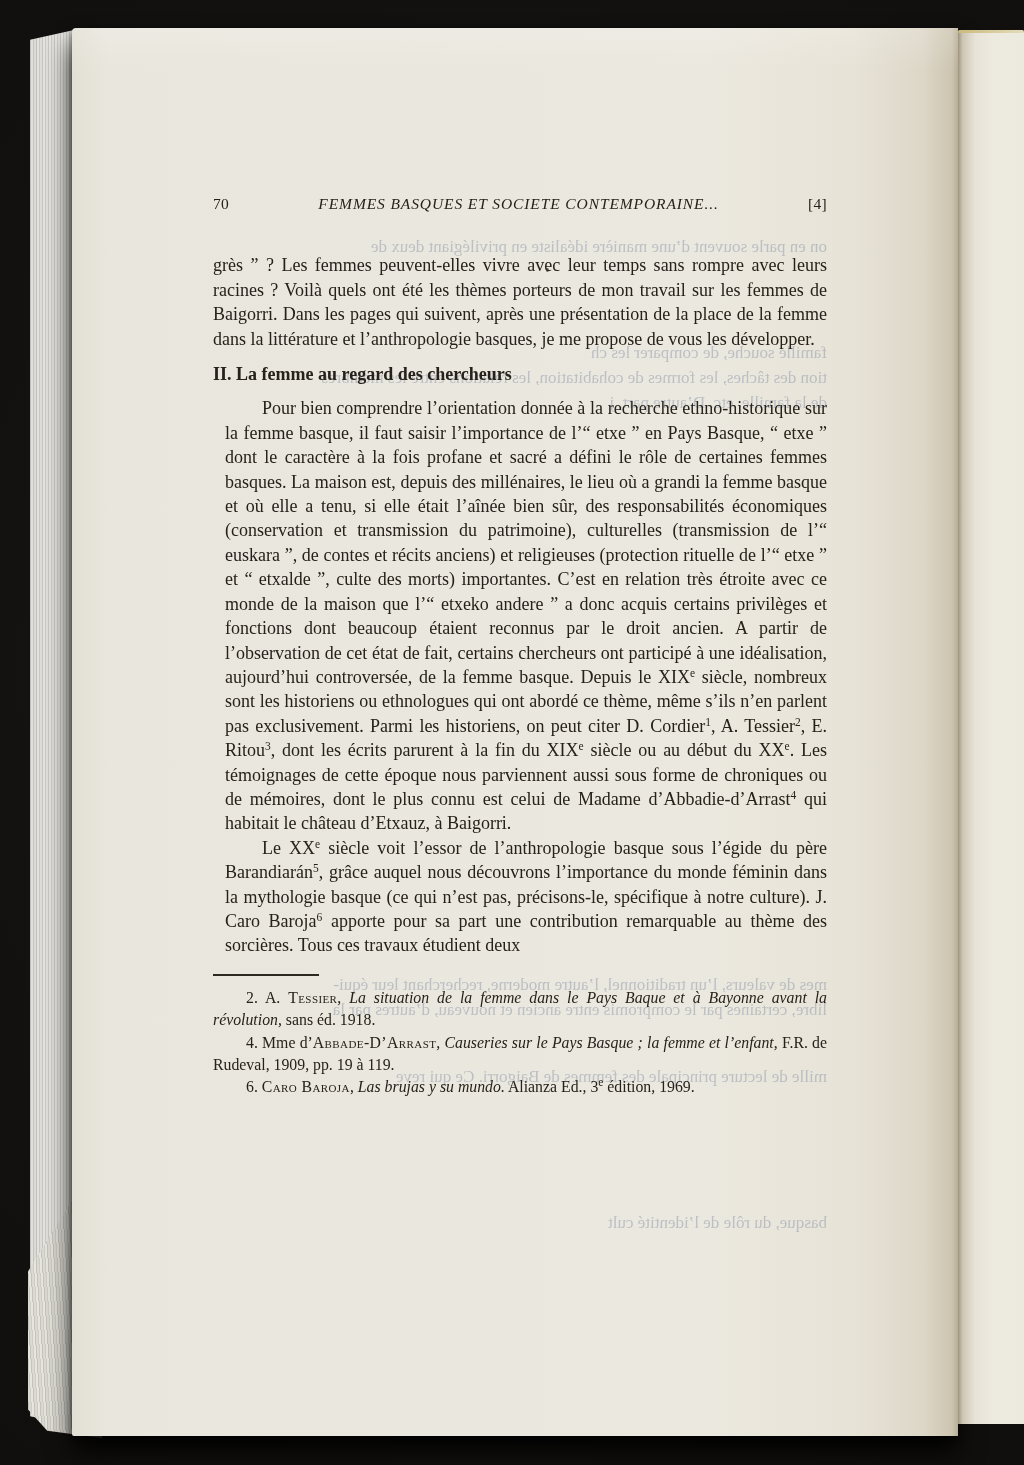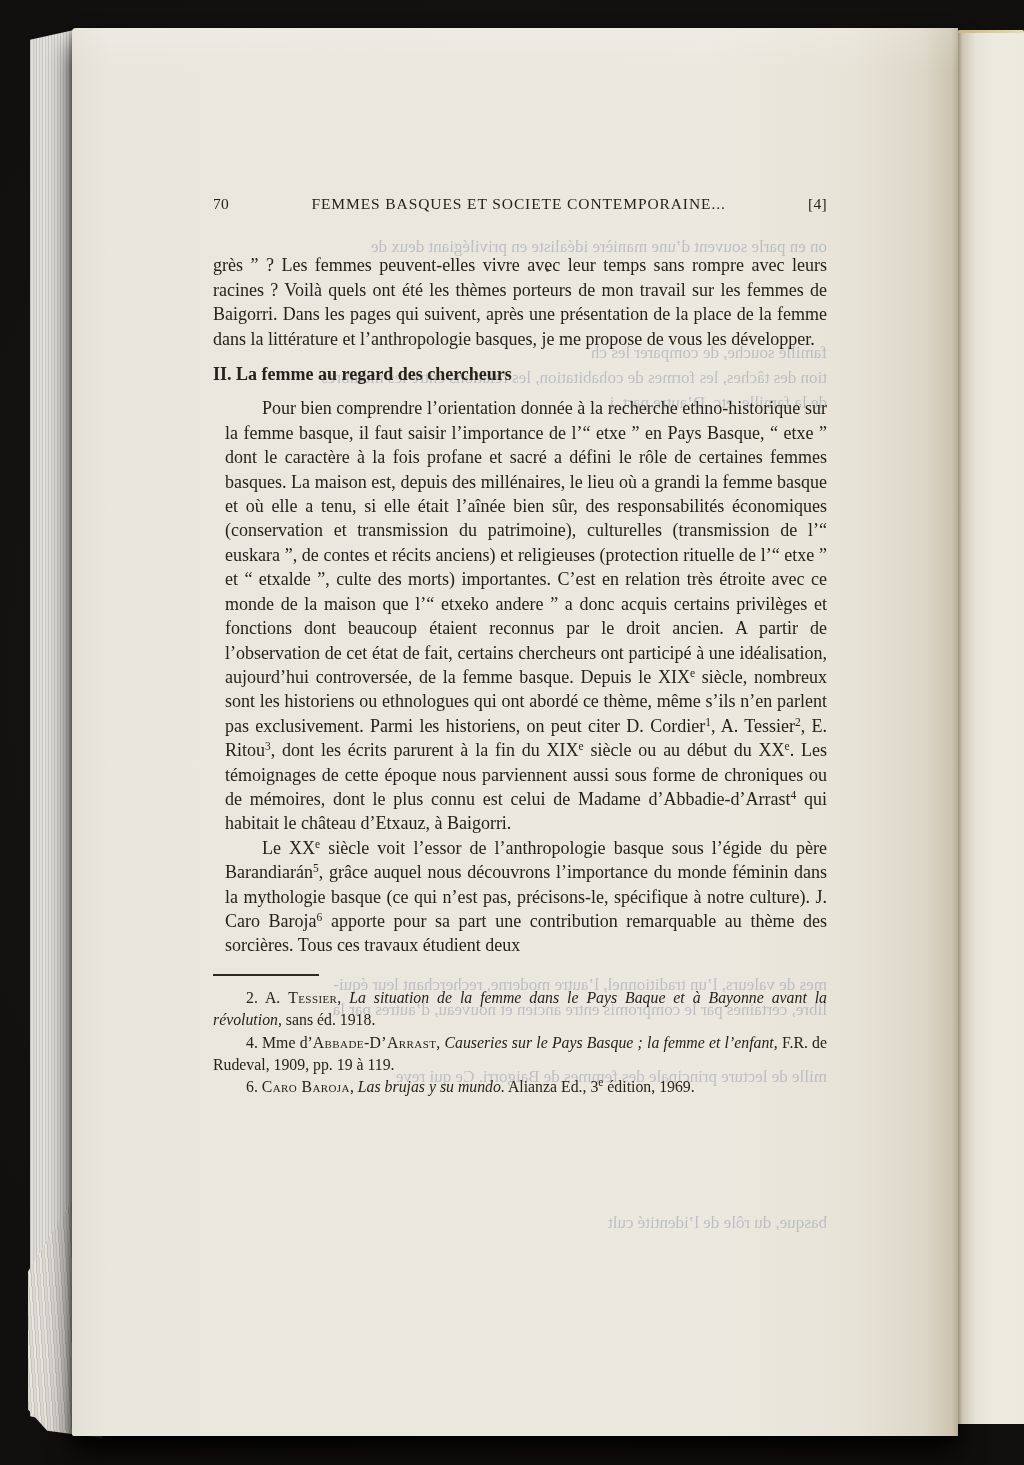--- a/index.html
+++ b/index.html
@@ -82,21 +82,21 @@
     line-height: 24.4px;
     text-align: justify;
     z-index: 2;
   }
   .page-header {
     display: flex; justify-content: space-between; align-items: baseline;
     font-size: 15.5px; letter-spacing: 0.3px;
     margin-bottom: 37px;
     text-align: left;
   }
-  .running-title { letter-spacing: 0.9px; }
+  .running-title { letter-spacing: 0.9px; font-style: italic; }
   .para { margin: 0; }
   .indent { text-indent: 37px; margin-left: 12px; }
   .section-heading {
     font-size: 18px; font-weight: bold;
     margin: 11px 0 10px 0;
     text-align: left;
   }
   sup {
     font-size: 11.5px; line-height: 0;
     position: relative; top: -6px; vertical-align: baseline;

